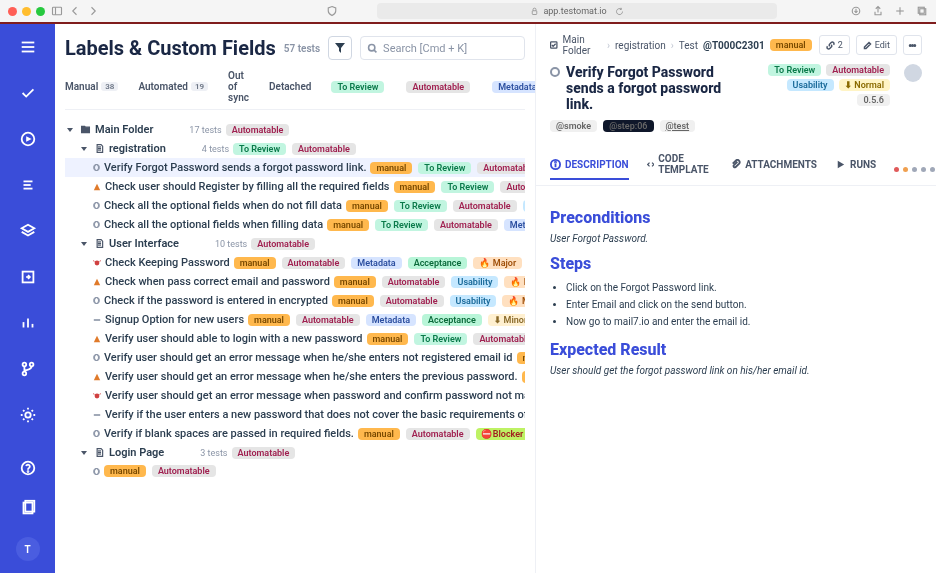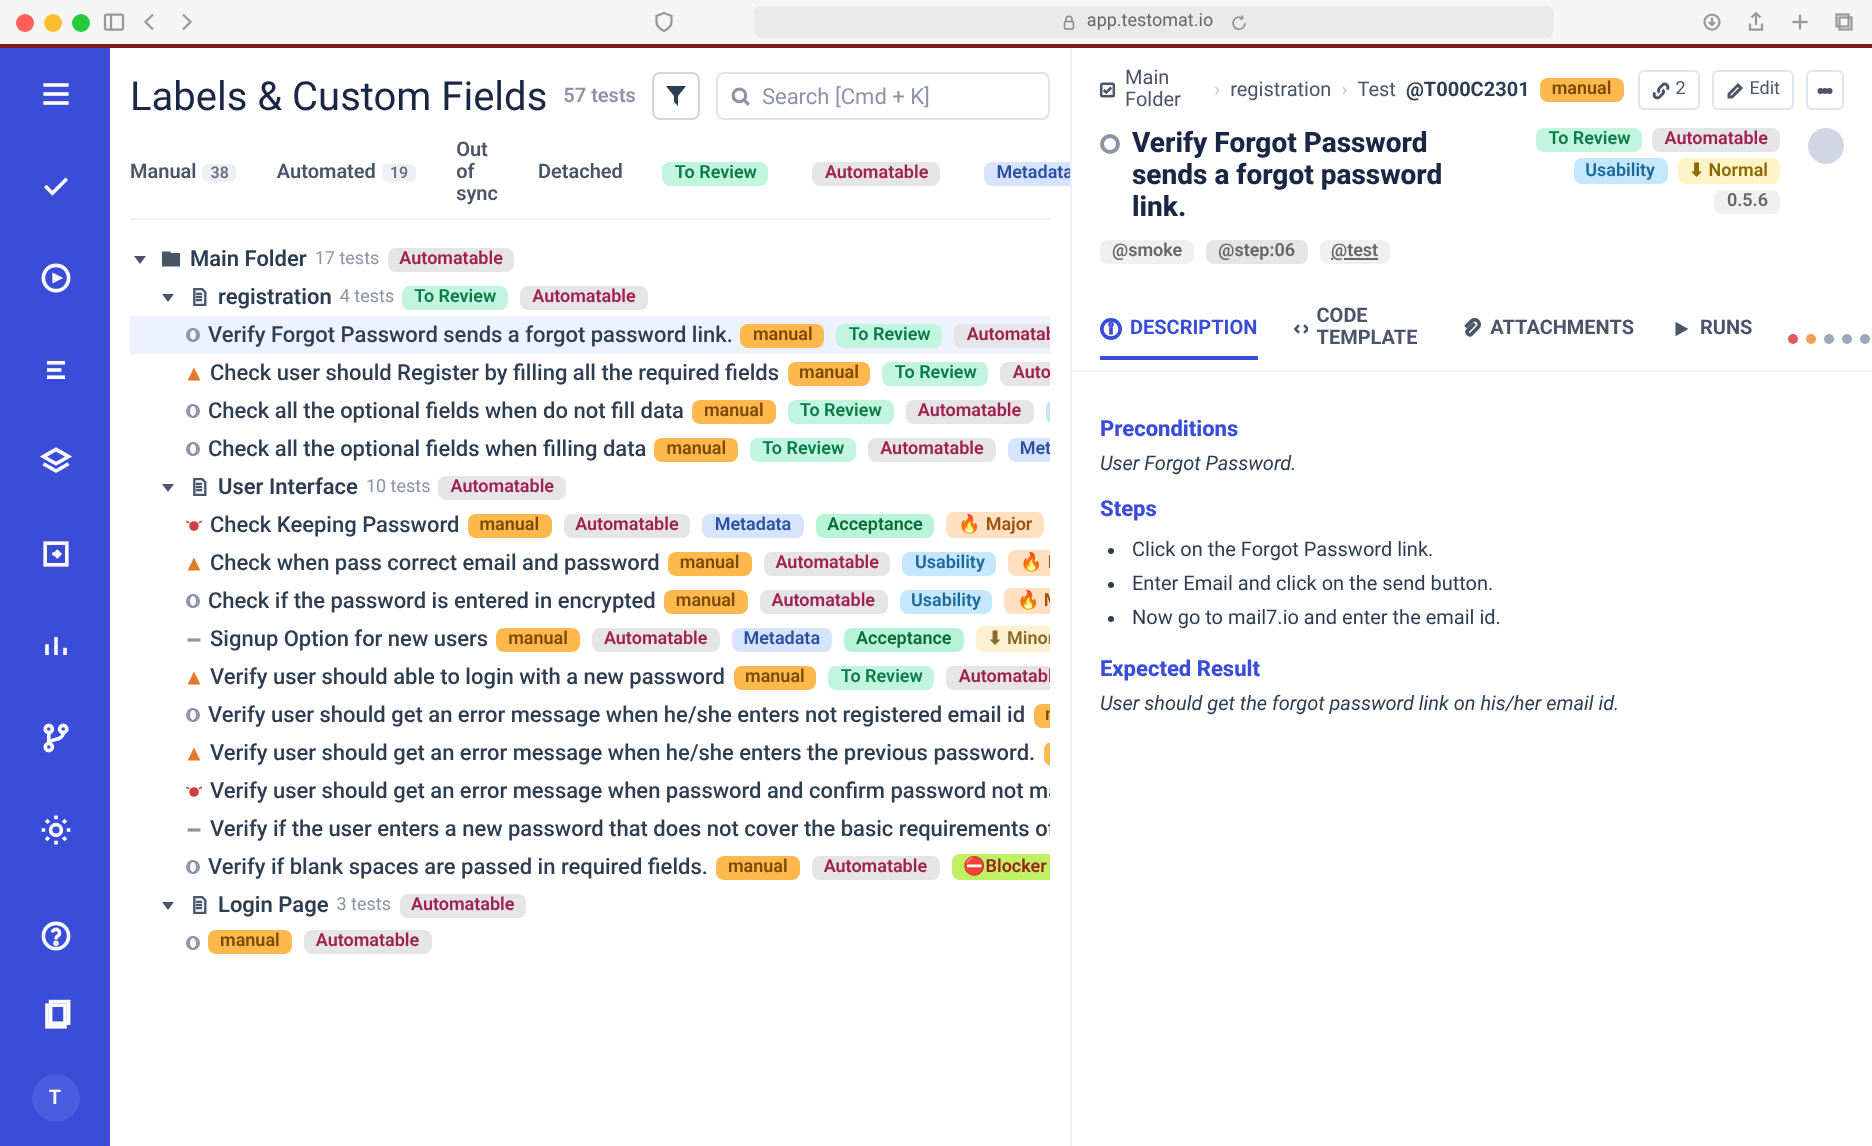--- a/index.html
+++ b/index.html
@@ -17,21 +17,21 @@
 .app { display: flex; height: 549px; }
 .sidebar { width: 55px; background: #3a4dd9; display: flex; flex-direction: column; align-items: center; padding-top: 12px; gap: 24px; }
 .sidebar-icon { width: 22px; height: 22px; color: #fff; display: flex; align-items: center; justify-content: center; cursor: pointer; }
 .sidebar-icon svg { width: 18px; height: 18px; stroke: #fff; fill: none; stroke-width: 2; }
 .sidebar-icon.active svg { stroke: #fff; }
 .sidebar-bottom { margin-top: auto; margin-bottom: 12px; display: flex; flex-direction: column; align-items: center; gap: 18px; }
 .avatar { width: 24px; height: 24px; border-radius: 50%; background: #4a5de0; color: #fff; display: flex; align-items: center; justify-content: center; font-size: 10px; font-weight: 600; }
 .main { flex: 1; display: flex; overflow: hidden; }
 .left-panel { width: 480px; padding: 12px 10px 0 10px; overflow-y: auto; overflow-x: hidden; }
 .header-row { display: flex; align-items: center; gap: 8px; margin-bottom: 10px; }
-.page-title { font-size: 20px; font-weight: 400; color: #1a2744; }
+.page-title { font-size: 20px; font-weight: 700; color: #1a2744; }
 .test-count { font-size: 10px; color: #8a94a6; font-weight: 600; }
 .filter-btn { width: 24px; height: 24px; border: 1px solid #d0d7e2; border-radius: 4px; display: flex; align-items: center; justify-content: center; cursor: pointer; }
 .filter-btn svg { width: 12px; height: 12px; fill: #2c3e50; }
 .search-box { flex: 1; height: 24px; border: 1px solid #e0e4ec; border-radius: 4px; display: flex; align-items: center; padding: 0 6px; gap: 5px; color: #8a94a6; background: #fff; }
 .search-box svg { width: 11px; height: 11px; stroke: #8a94a6; fill: none; stroke-width: 2; }
 .tabs-row { display: flex; align-items: center; gap: 20px; border-bottom: 1px solid #eef0f5; padding-bottom: 6px; margin-bottom: 10px; font-size: 10px; color: #4a5568; font-weight: 600; }
 .tab-item { cursor: pointer; display: flex; align-items: center; gap: 3px; }
 .tab-badge { background: #eef0f5; padding: 0 4px; border-radius: 3px; font-size: 8px; color: #6a7383; }
 .pill { display: inline-flex; align-items: center; padding: 1px 6px; border-radius: 4px; font-size: 9px; font-weight: 600; margin-right: 2px; white-space: nowrap; }
 .p-toreview { background: #c1f5e0; color: #0a7a4a; }
@@ -39,30 +39,30 @@
 .p-metadata { background: #d6e4ff; color: #2c4fa0; }
 .p-manual { background: #ffb84d; color: #7a4a00; }
 .p-usability { background: #c5e8ff; color: #1a6a9a; }
 .p-normal { background: #fff4c5; color: #8a6a00; }
 .p-version { background: #f0f0f0; color: #666; }
 .p-acceptance { background: #b8f5d8; color: #0a6a3a; }
 .p-major { background: #ffe0c0; color: #a0500a; }
 .p-minor { background: #fff0d0; color: #8a6a2a; }
 .p-blocker { background: #bef264; color: #a02020; }
 .p-smoke { background: #f0f0f0; color: #666; }
-.p-step { background: #e5e5e5; color: #666; }
+.p-step { background: #0f172a; color: #666; }
 .p-test { background: #f0f0f0; color: #666; text-decoration: underline; }
 .tree { font-size: 11px; }
 .tree-node { display: flex; align-items: center; gap: 4px; padding: 3px 0; cursor: pointer; white-space: nowrap; }
 .tree-caret { width: 10px; height: 10px; display: flex; align-items: center; justify-content: center; }
 .tree-caret svg { width: 8px; height: 8px; fill: #4a5568; }
 .tree-icon { width: 12px; height: 12px; display: flex; align-items: center; justify-content: center; }
 .tree-icon svg { width: 11px; height: 11px; stroke: #4a5568; fill: none; stroke-width: 1.5; }
 .tree-label { font-weight: 600; color: #2c3e50; }
-.tree-meta { font-size: 9px; color: #8a94a6; }
+.tree-meta { font-size: 9px; color: #8a94a6; margin-left: 32px; }
 .test-row { display: flex; align-items: center; gap: 4px; padding: 3px 0 3px 28px; cursor: pointer; white-space: nowrap; overflow: hidden; }
 .test-row.selected { background: #eef2ff; }
 .test-status { width: 8px; height: 8px; display: flex; align-items: center; justify-content: center; flex-shrink: 0; }
 .status-circle { width: 7px; height: 7px; border: 1.5px solid #8a94a6; border-radius: 50%; }
 .status-warn svg { width: 8px; height: 8px; fill: #e07a2a; }
 .status-bug svg { width: 8px; height: 8px; fill: #d04040; }
 .status-skip svg { width: 8px; height: 8px; fill: #8a94a6; }
 .test-title { color: #2c3e50; font-weight: 500; }
 .right-panel { flex: 1; border-left: 1px solid #eef0f5; position: relative; display: flex; flex-direction: column; overflow: hidden; }
 .close-panel { position: absolute; left: -18px; top: 40px; width: 20px; height: 36px; display: flex; flex-direction: column; align-items: center; justify-content: center; gap: 2px; color: #8a94a6; font-size: 8px; }
@@ -80,21 +80,21 @@
 .detail-pills { display: flex; flex-wrap: wrap; gap: 3px; justify-content: flex-end; max-width: 140px; }
 .detail-avatar { width: 18px; height: 18px; border-radius: 50%; background: #d0d7e2; margin-left: 4px; }
 .detail-tags { display: flex; gap: 4px; margin-top: 8px; }
 .detail-tabs { display: flex; align-items: center; gap: 18px; padding: 10px 14px 0; border-bottom: 1px solid #eef0f5; font-size: 10px; font-weight: 700; }
 .detail-tab { display: flex; align-items: center; gap: 4px; padding-bottom: 8px; cursor: pointer; color: #4a5568; border-bottom: 2px solid transparent; }
 .detail-tab.active { color: #3a4dd9; border-bottom-color: #3a4dd9; }
 .detail-tab svg { width: 11px; height: 11px; stroke: currentColor; fill: none; stroke-width: 2; }
 .run-dots { margin-left: auto; display: flex; gap: 4px; align-items: center; }
 .run-dot { width: 5px; height: 5px; border-radius: 50%; }
 .detail-body { padding: 12px 14px; overflow-y: auto; flex: 1; }
-.section-title { font-size: 11px; font-weight: 800; color: #3a4dd9; margin: 10px 0 6px; }
+.section-title { font-size: 16px; font-weight: 800; color: #3a4dd9; margin: 10px 0 6px; }
 .section-text { font-size: 10px; color: #2c3e50; margin-bottom: 4px; font-style: italic; }
 .steps-list { list-style: disc; padding-left: 16px; }
 .steps-list li { font-size: 10px; color: #2c3e50; padding: 3px 0; }
 </style>
 </head>
 <body>
 
 <div class="browser-chrome">
   <div class="traffic-lights">
     <div class="traffic-light tl-close"></div>

